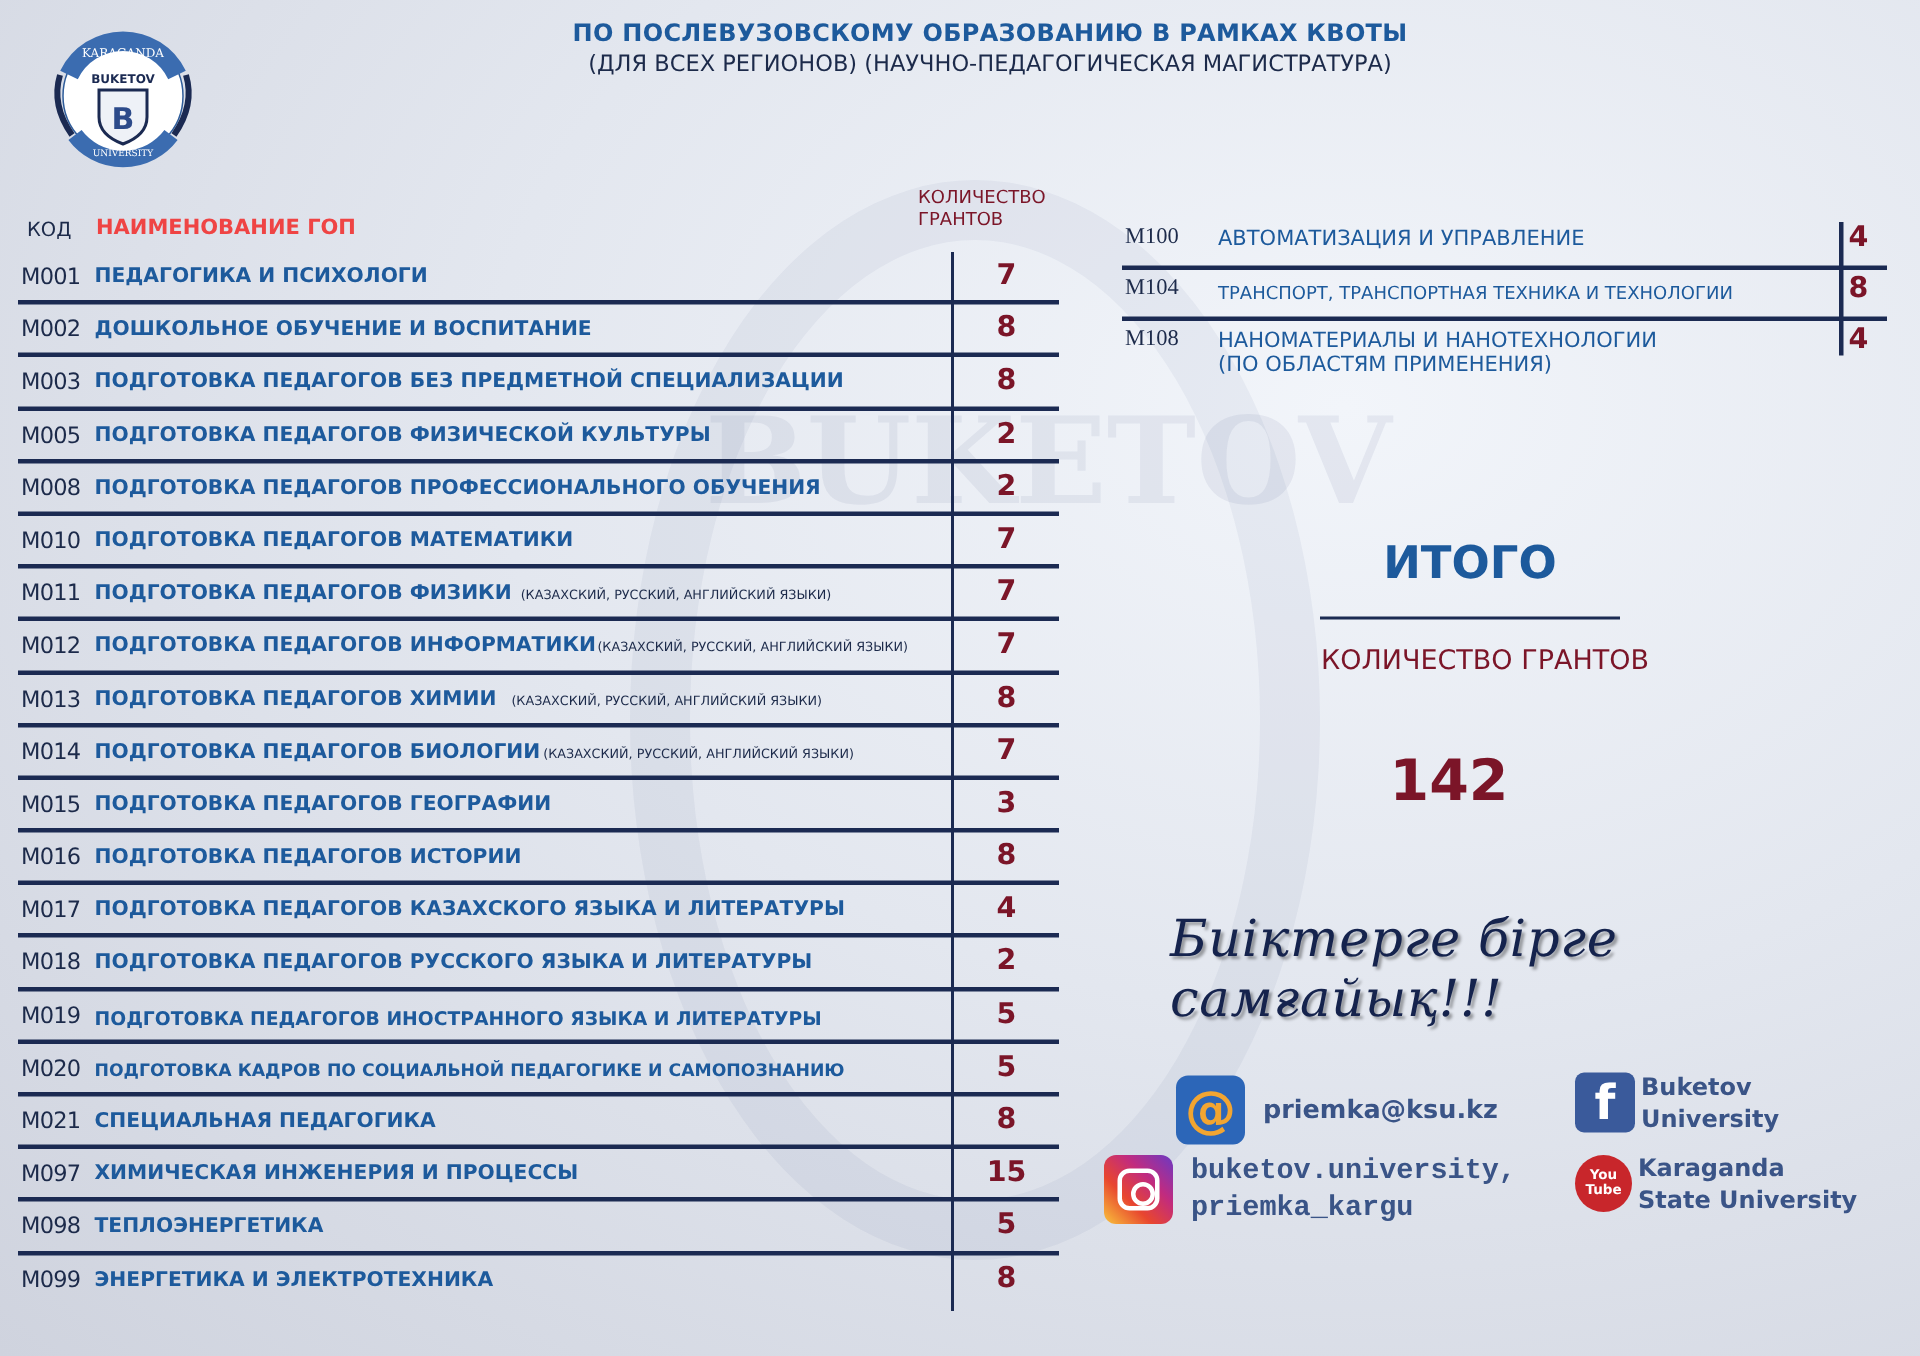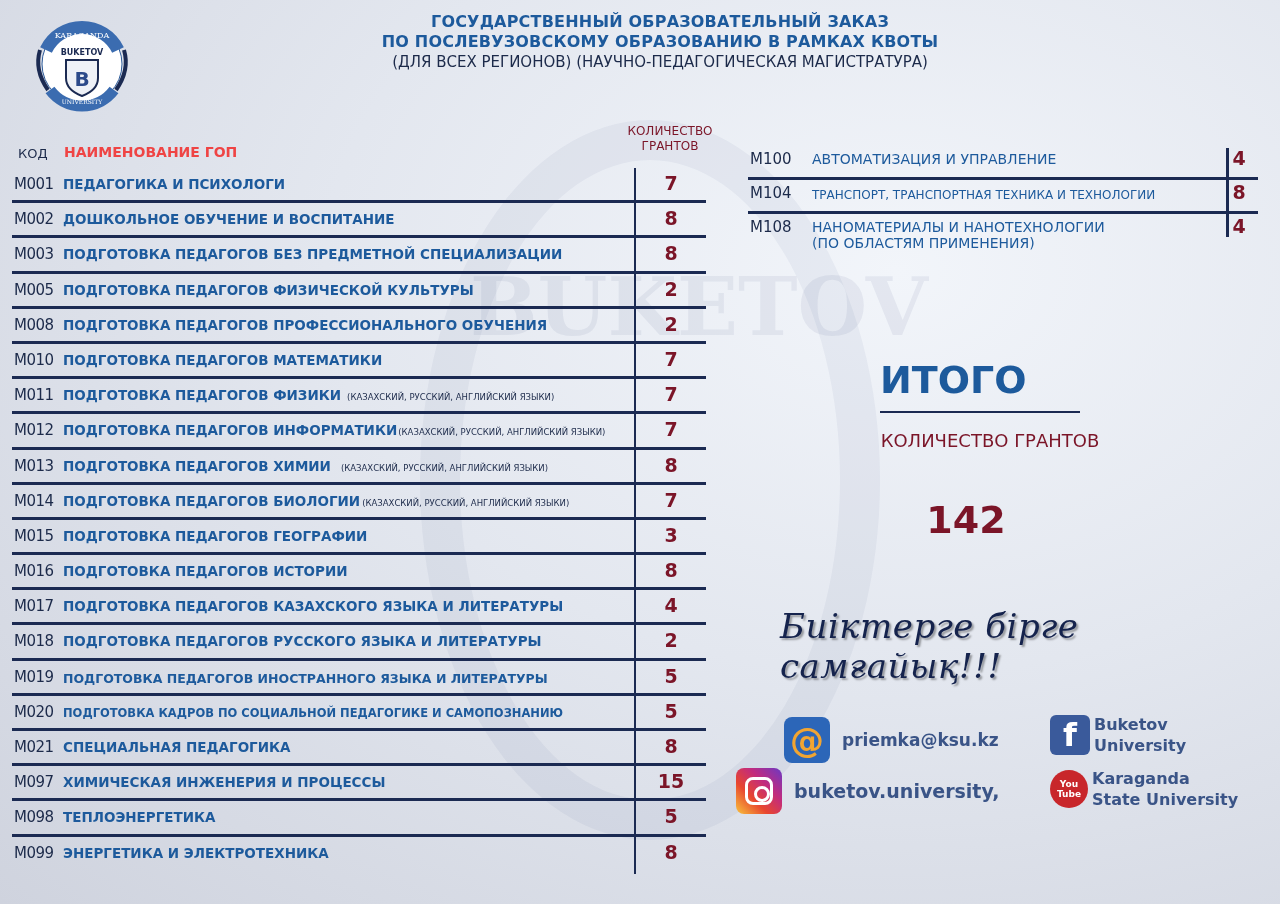--- a/index.html
+++ b/index.html
@@ -11,53 +11,53 @@
   }
   .wm { position:absolute; color:rgba(40,60,110,0.07); font-family:"DejaVu Serif", serif; font-weight:bold; pointer-events:none; }
   .wm-ring { position:absolute; left:420px; top:120px; width:460px; height:720px; border:40px solid rgba(40,60,110,0.05); border-radius:50%; }
   .logo { position:absolute; left:28px; top:10px; width:108px; height:108px; }
   .title { position:absolute; left:300px; top:12px; width:720px; text-align:center; }
   .title .l1, .title .l2 { font-family:"DejaVu Sans", sans-serif; font-weight:bold; font-size:16px; color:#1d5a9c; line-height:20px; letter-spacing:0.2px; }
   .title .l3 { font-size:15px; color:#1c2a4a; line-height:20px; }
 
   .hdr-code { position:absolute; left:18px; top:146px; font-size:13px; color:#1c2a4a; }
   .hdr-name { position:absolute; left:64px; top:144px; font-size:14px; font-weight:bold; color:#ef4444; }
-  .hdr-count { position:absolute; left:612px; top:124px; width:116px; text-align:center; font-size:12px; color:#7b1528; line-height:15px; }
+  .hdr-count { position:absolute; left:612px; top:124px; width:116px; text-align:left; font-size:12px; color:#7b1528; line-height:15px; }
 
   .table { position:absolute; left:12px; top:168px; width:694px; }
   .row { position:relative; height:35.2px; border-bottom:3px solid #1b2a52; }
   .row .code { position:absolute; left:2px; top:7px; font-size:15px; color:#1c2a4a; letter-spacing:-0.5px; }
   .row .name { position:absolute; left:51px; top:8px; font-size:13.5px; font-weight:bold; color:#1d5a9c; white-space:nowrap; }
   .row .name.small { font-size:11.5px; top:10px; }
   .row .note { font-size:8.5px; font-weight:normal; color:#1c2a4a; margin-left:6px; }
   .row .cnt { position:absolute; left:622px; width:74px; top:4px; text-align:center; font-size:19px; font-weight:bold; color:#7b1528; }
   .vline { position:absolute; left:634px; top:168px; width:2px; height:706px; background:#1b2a52; }
 
   .rtable { position:absolute; left:748px; top:146px; width:510px; }
   .rrow { position:relative; height:34px; }
   .rrow.bordered { border-bottom:3px solid #1b2a52; }
-  .rrow .code { position:absolute; left:2px; top:4px; font-size:15px; color:#1c2a4a; }
+  .rrow .code { position:absolute; left:2px; top:4px; font-size:15px; color:#1c2a4a;font-family:Liberation Serif, serif; }
   .rrow .name { position:absolute; left:64px; top:5px; font-size:14px; font-weight:normal; color:#1d5a9c; line-height:16px; white-space:nowrap; }
   .rrow .name.small { font-size:12px; top:7px; }
   .rrow .cnt { position:absolute; left:474px; width:34px; top:1px; text-align:center; font-size:19px; font-weight:bold; color:#7b1528; }
   .rvline { position:absolute; left:1226px; top:148px; width:3px; height:89px; background:#1b2a52; }
 
-  .total-title { position:absolute; left:880px; top:358px; width:200px; text-align:left; font-size:38px; font-weight:bold; color:#1d5a9c; }
+  .total-title { position:absolute; left:880px; top:358px; width:200px; text-align:center; font-size:30px; font-weight:bold; color:#1d5a9c; }
   .total-line { position:absolute; left:880px; top:411px; width:200px; height:2px; background:#1b2a52; }
   .total-sub { position:absolute; left:840px; top:430px; width:300px; text-align:center; font-size:18px; color:#7b1528; }
   .total-val { position:absolute; left:856px; top:498px; width:220px; text-align:center; font-size:38px; font-weight:bold; color:#7b1528; }
 
   .slogan { position:absolute; left:780px; top:606px; width:480px; text-align:left; font-family:"DejaVu Serif", serif; font-style:italic; font-size:34px; color:#15234d; text-shadow:2px 2px 2px rgba(0,0,0,0.35); letter-spacing:0.5px; }
 
   .contact { position:absolute; display:flex; align-items:center; }
   .contact .ic { width:46px; height:46px; border-radius:8px; display:flex; align-items:center; justify-content:center; flex-shrink:0; }
   .contact .txt { margin-left:12px; font-size:17px; font-weight:bold; color:#3a5487; line-height:22px; }
   .c-mail { left:784px; top:717px; }
   .c-mail .ic { background:#2c66b8; color:#f2a531; font-size:34px; font-weight:bold; }
-  .c-ig { left:736px; top:768px; }
+  .c-ig { left:736px; top:768px;font-family:Liberation Mono, monospace; }
   .c-ig .ic { background:linear-gradient(45deg,#f9c33b 0%,#e8462f 35%,#c12b7f 65%,#6b39c4 100%); }
   .c-ig .ic .cam { width:28px; height:28px; border:3px solid #fff; border-radius:8px; position:relative; }
   .c-ig .ic .cam::after { content:""; position:absolute; left:6px; top:6px; width:10px; height:10px; border:3px solid #fff; border-radius:50%; }
   .c-ig .txt { font-size:19px; line-height:25px; }
   .c-fb { left:1050px; top:714px; }
   .c-fb .ic { width:40px; height:40px; background:#3a5a9b; color:#fff; font-size:32px; font-weight:bold; border-radius:6px; }
   .c-fb .txt { font-size:16px; line-height:21px; margin-left:4px; }
   .c-yt { left:1050px; top:768px; }
   .c-yt .ic { width:38px; height:38px; border-radius:50%; background:#c8262b; color:#fff; font-size:9px; font-weight:bold; line-height:10px; text-align:center; }
   .c-yt .txt { font-size:16px; line-height:21px; margin-left:4px; }
@@ -77,21 +77,20 @@
     <text x="54" y="45" font-size="8" font-weight="bold" fill="#1b2a52" text-anchor="middle" font-family="DejaVu Sans, sans-serif">BUKETOV</text>
     <path d="M38 50 h32 v18 q0 12 -16 18 q-16 -6 -16 -18 z" fill="#eef1f7" stroke="#1b2a52" stroke-width="2"></path>
     <text x="54" y="76" font-size="20" font-weight="bold" fill="#2c4a8a" text-anchor="middle" font-family="DejaVu Sans, sans-serif">B</text>
     <text x="54" y="94" font-size="6" fill="#fff" text-anchor="middle" font-family="DejaVu Serif, serif">UNIVERSITY</text>
     <path d="M12 40 q-6 20 8 40" fill="none" stroke="#1b2a52" stroke-width="4"></path>
     <path d="M96 40 q6 20 -8 40" fill="none" stroke="#1b2a52" stroke-width="4"></path>
   </svg>
 </div>
 
 <div class="title">
-  <div class="l1">ГОСУДАРСТВЕННЫЙ ОБРАЗОВАТЕЛЬНЫЙ ЗАКАЗ</div>
   <div class="l2">ПО ПОСЛЕВУЗОВСКОМУ ОБРАЗОВАНИЮ В РАМКАХ КВОТЫ</div>
   <div class="l3">(ДЛЯ ВСЕХ РЕГИОНОВ) (НАУЧНО-ПЕДАГОГИЧЕСКАЯ МАГИСТРАТУРА)</div>
 </div>
 
 <div class="hdr-code">КОД</div>
 <div class="hdr-name">НАИМЕНОВАНИЕ ГОП</div>
 <div class="hdr-count">
   <div>КОЛИЧЕСТВО</div>
   <div>ГРАНТОВ</div>
 </div>
@@ -232,20 +231,21 @@
 <div class="contact c-mail">
   <div class="ic">@</div>
   <div class="txt">priemka@ksu.kz</div>
 </div>
 <div class="contact c-ig">
   <div class="ic">
       <div class="cam"></div>
     </div>
   <div class="txt">
     <div>buketov.university,</div>
+    <div>priemka_kargu</div>
   </div>
 </div>
 <div class="contact c-fb">
   <div class="ic">f</div>
   <div class="txt">
     <div>Buketov</div>
     <div>University</div>
   </div>
 </div>
 <div class="contact c-yt">

